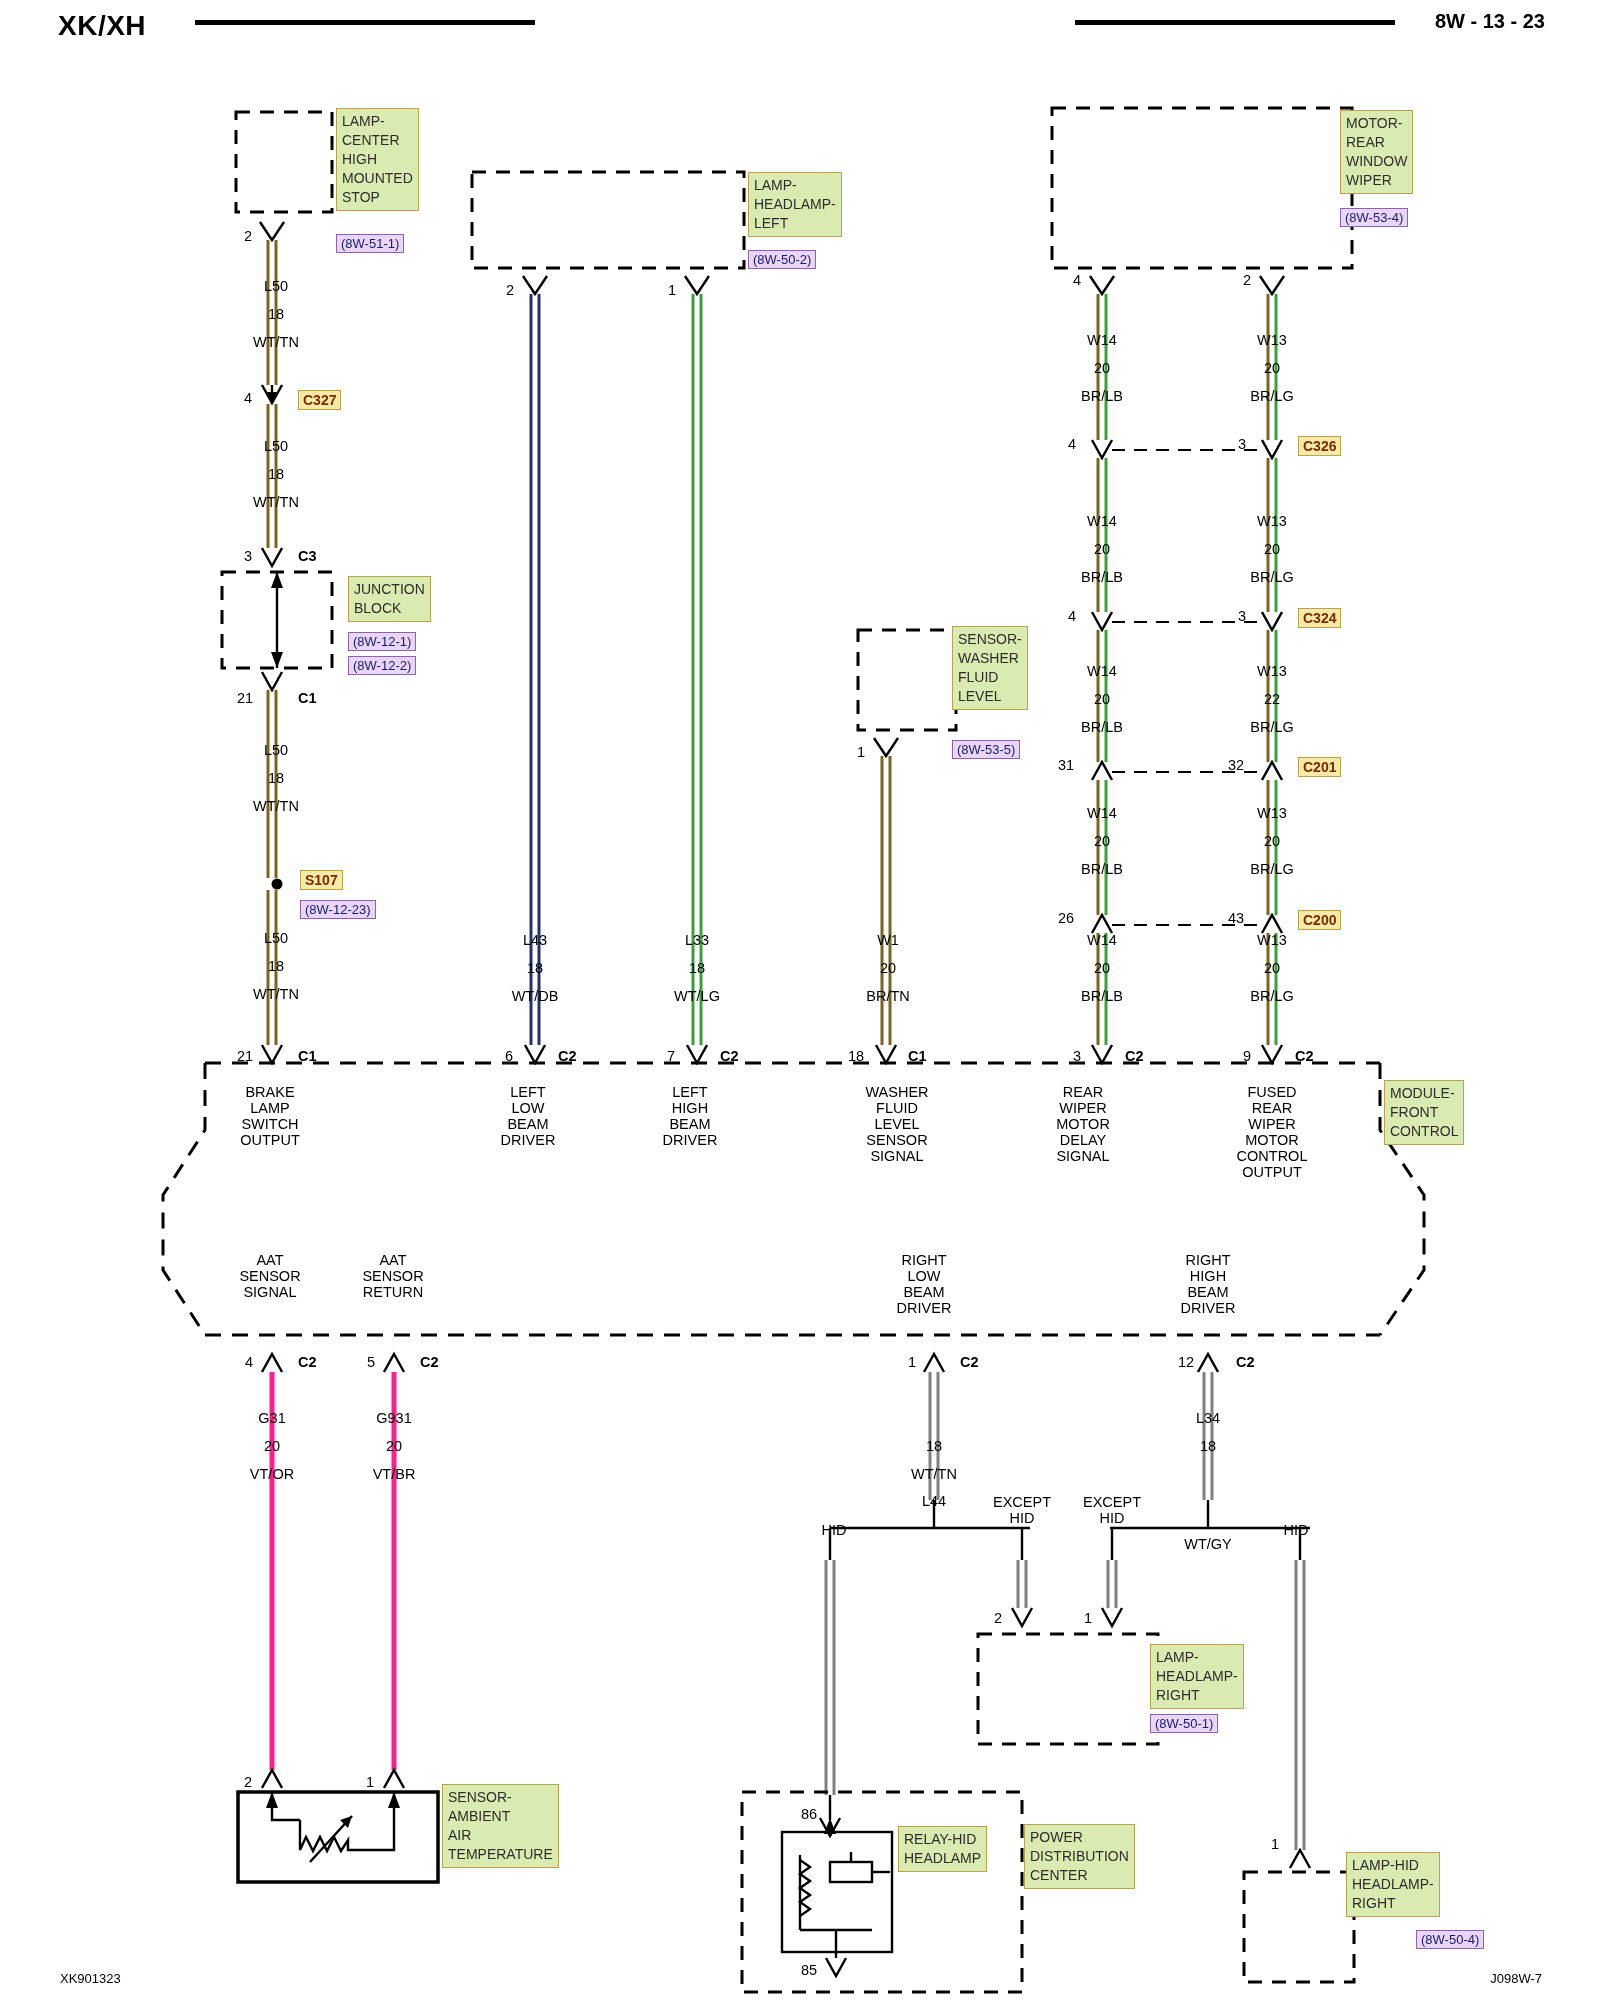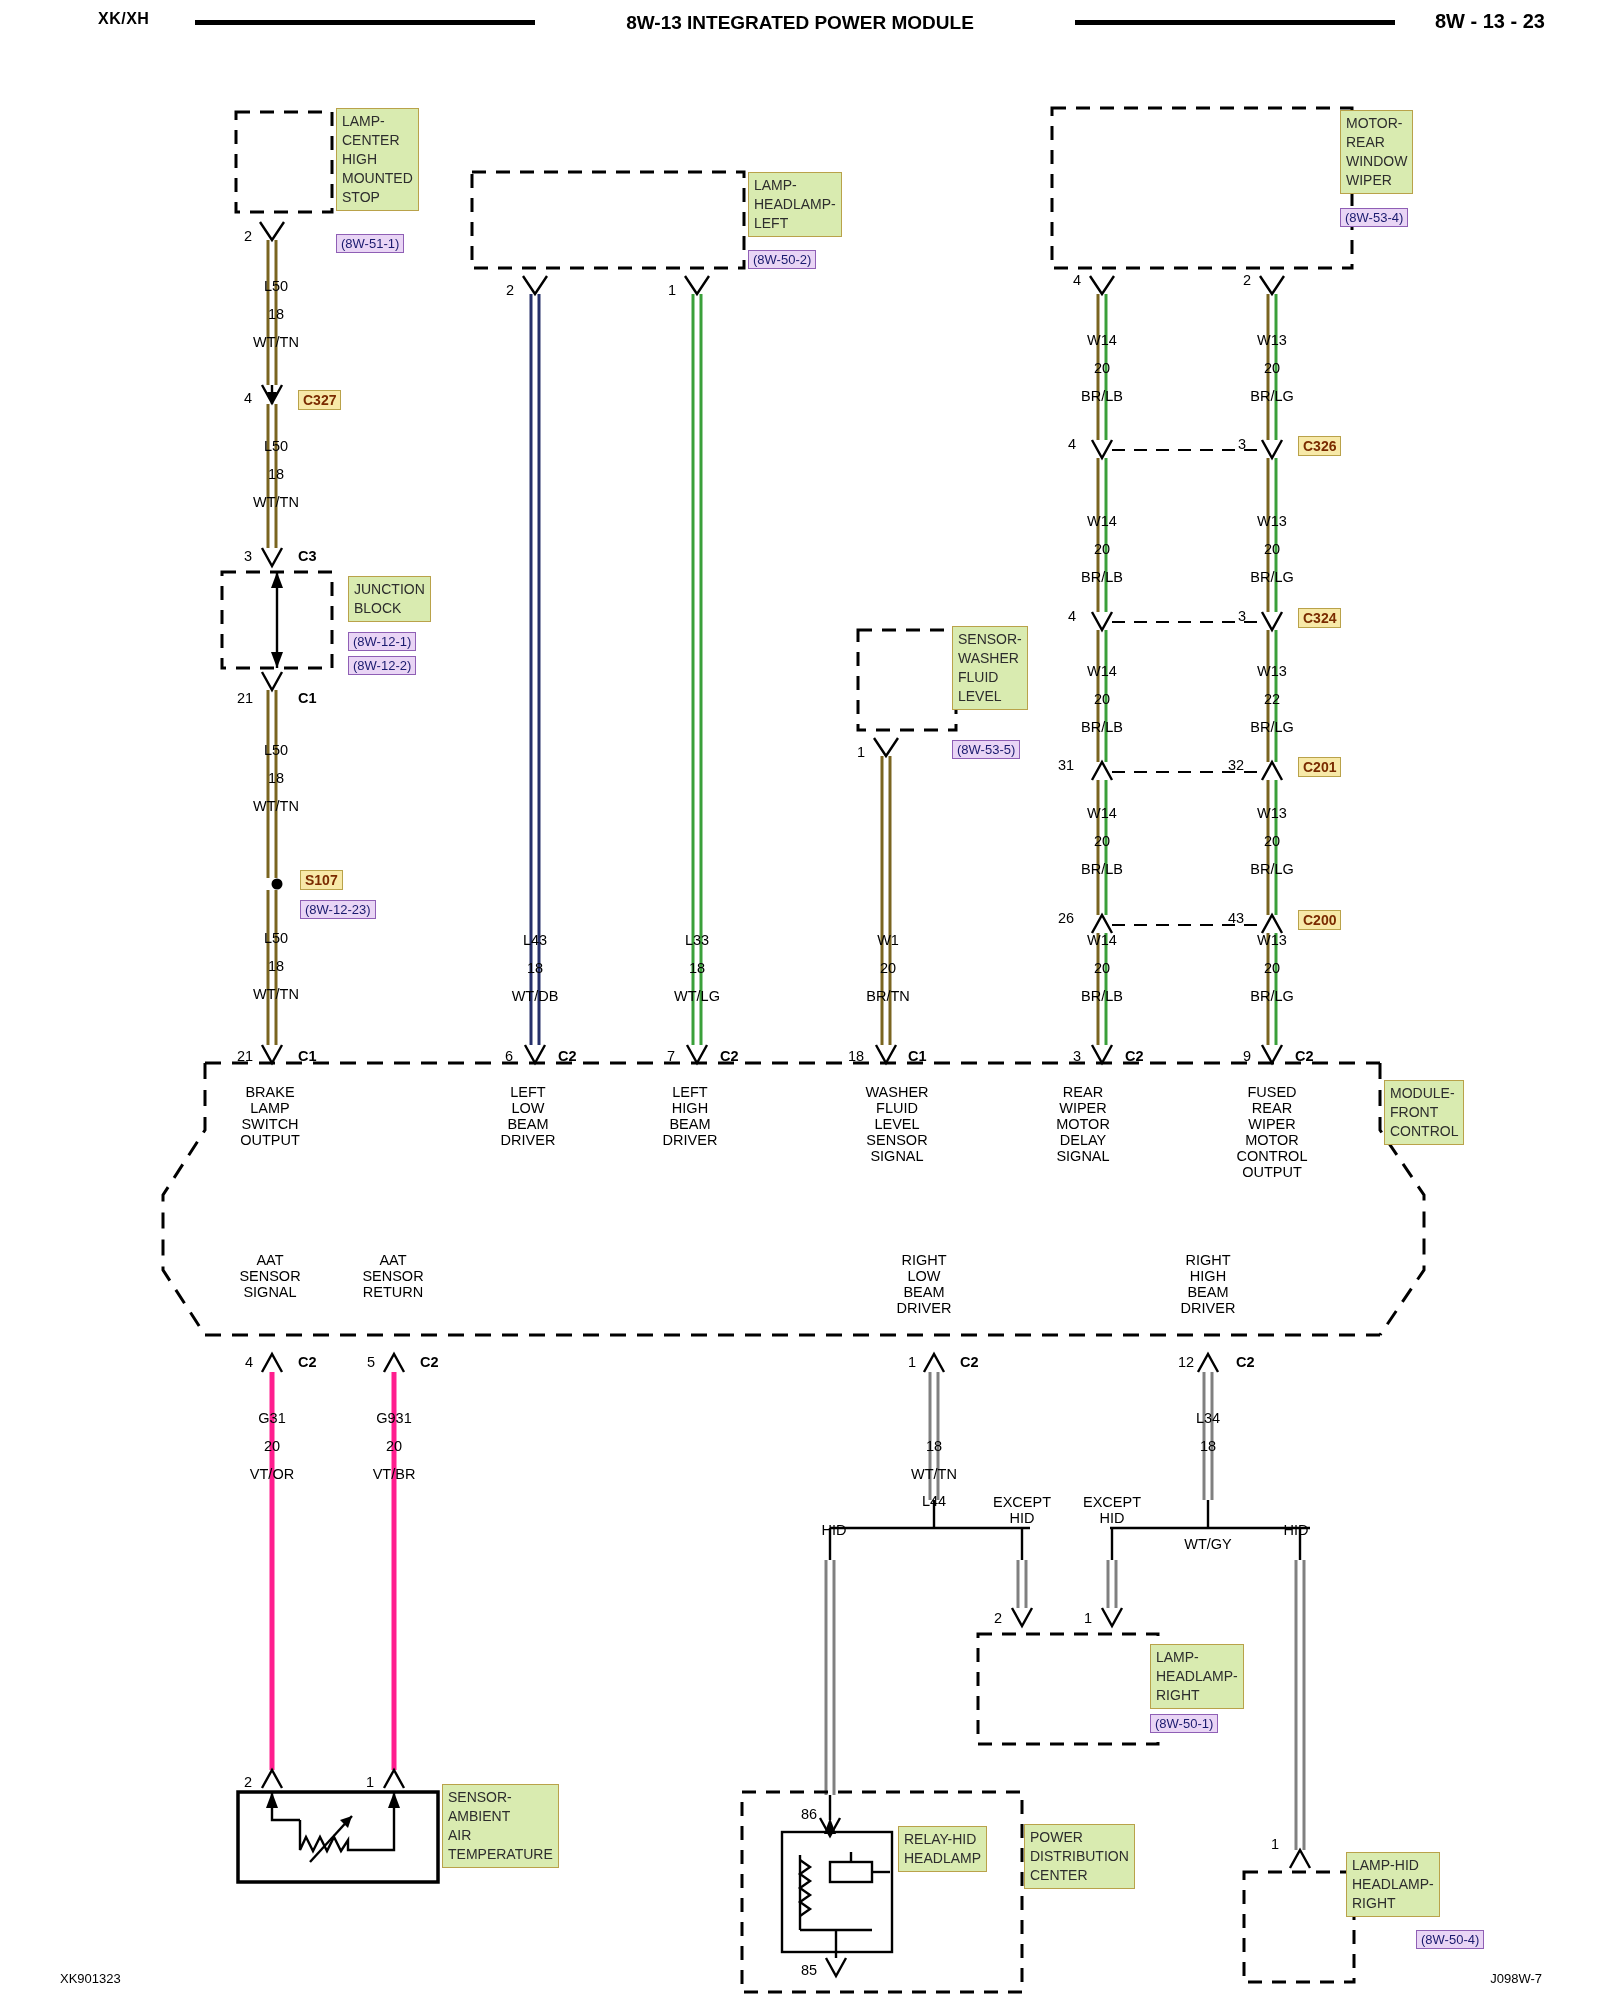--- a/index.html
+++ b/index.html
@@ -7,21 +7,21 @@
     width:1600px;height:2000px;
     background:#ffffff;
     font-family:"Liberation Sans", sans-serif;
     color:#000;
     position:relative;
     overflow:hidden;
   }
   #sheet{position:relative;width:1600px;height:2000px;}
 
   
-  .hdr-left{position:absolute;left:58px;top:10px;font-size:16px;font-weight:bold;letter-spacing:.5px;margin-left:40px;}
+  .hdr-left{position:absolute;left:58px;top:10px;font-size:28px;font-weight:bold;letter-spacing:.5px;}
   .hdr-title{position:absolute;left:0;right:0;top:12px;text-align:center;font-size:19px;font-weight:bold;}
   .hdr-right{position:absolute;right:55px;top:10px;font-size:20px;font-weight:bold;}
   .hdr-rule{position:absolute;height:5px;background:#000;top:20px;}
   .hdr-rule.l{left:195px;width:340px;}
   .hdr-rule.r{left:1075px;width:320px;}
 
   .foot-left{position:absolute;left:60px;bottom:14px;font-size:13px;}
   .foot-right{position:absolute;right:58px;bottom:14px;font-size:13px;}
 
   
@@ -39,21 +39,20 @@
   
   #mfc{position:absolute;left:0;top:0;width:1600px;height:2000px;pointer-events:none;}
 </style>
 </head>
 <body>
 
 <div id="sheet">
 
   <div class="hdr-left">XK/XH</div>
   <div class="hdr-rule l"></div>
-  <div class="hdr-title">8W-13 INTEGRATED POWER MODULE</div>
   <div class="hdr-rule r"></div>
   <div class="hdr-right">8W - 13 - 23</div>
 
   <div class="foot-left">XK901323</div>
   <div class="foot-right">J098W-7</div>
 
   <svg id="mfc" viewBox="0 0 1600 2000">
     <defs></defs>
 
     <rect x="236" y="112" width="96" height="100" fill="none" stroke="#000" stroke-width="3" stroke-dasharray="14,10"></rect>

